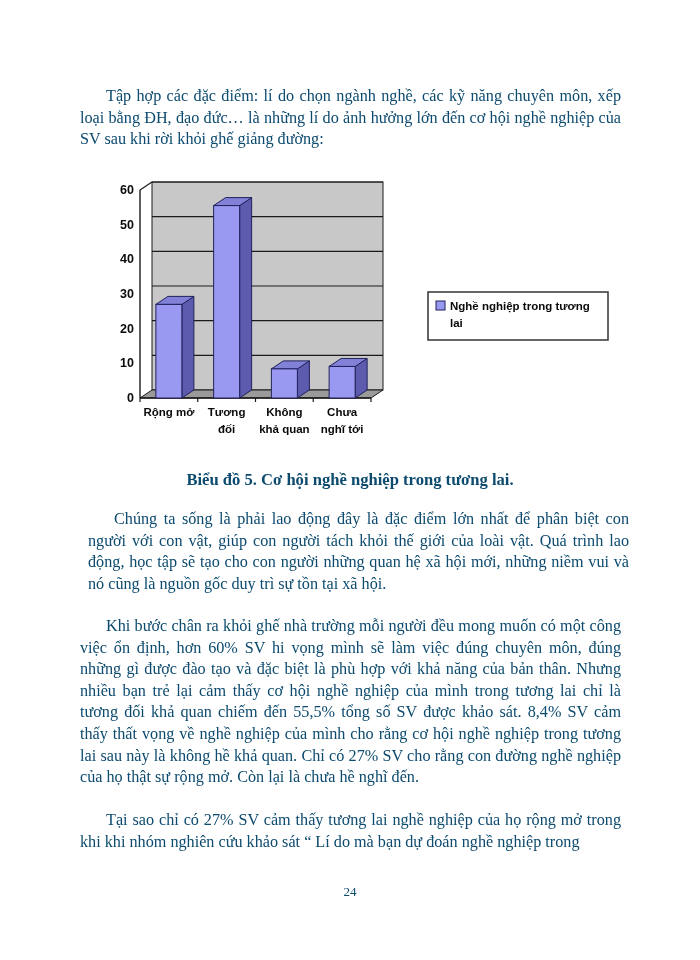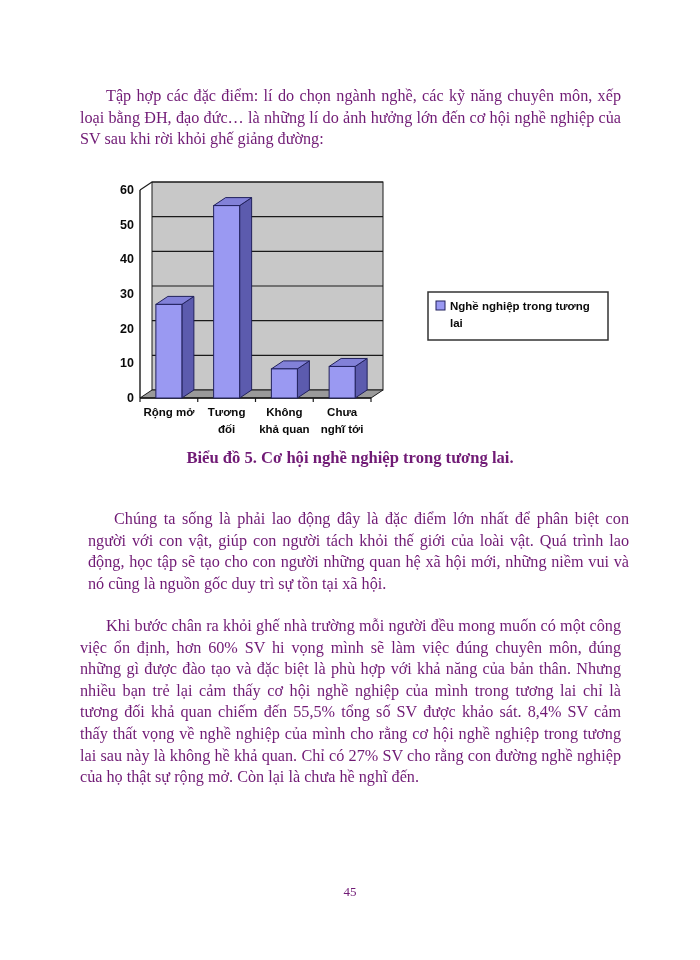--- a/index.html
+++ b/index.html
@@ -2,21 +2,21 @@
 <html><head>
 <meta charset="utf-8">
 <style>
   html, body { margin: 0; padding: 0; background: #ffffff; }
   .page {
     position: relative;
     width: 700px;
     height: 960px;
     background: #ffffff;
     font-family: "Liberation Serif", serif;
-    color: #701a75;
+    color: #0c4a6e;
     overflow: hidden;
   }
   .para {
     position: absolute;
     left: 80px;
     width: 541px;
     margin: 0;
     font-size: 16.2px;
     line-height: 21.6px;
     text-align: justify;
@@ -112,22 +112,23 @@
         <text x="232.125" y="258" class="cat-label" text-anchor="middle">nghĩ tới</text>
         <g>
           <rect x="318" y="117" width="180" height="48" fill="#ffffff" stroke="#333333" stroke-width="1.5"></rect>
           <rect x="326" y="126" width="9" height="9" fill="#9a99f2" stroke="#21215c" stroke-width="1"></rect>
           <text x="340" y="135" class="legend-label" text-anchor="start">Nghề nghiệp trong tương</text>
           <text x="340" y="152" class="legend-label" text-anchor="start">lai</text>
         </g>
       </svg>
   </div>
 
-  <p class="caption" style="top:448px;">Biểu đồ 5. Cơ hội nghề nghiệp trong tương lai.</p>
+  <p class="caption" style="top:470px;">Biểu đồ 5. Cơ hội nghề nghiệp trong tương lai.</p>
 
   <p class="para" style="top:509px;margin-left:8px;">Chúng ta sống là phải lao động đây là đặc điểm lớn nhất để phân biệt con người với con vật, giúp con người tách khỏi thế giới của loài vật. Quá trình lao động, học tập sẽ tạo cho con người những quan hệ xã hội mới, những niềm vui và nó cũng là nguồn gốc duy trì sự tồn tại xã hội.</p>
 
   <p class="para" style="top:616px;">Khi bước chân ra khỏi ghế nhà trường mỗi người đều mong muốn có một công việc ổn định, hơn 60% SV hi vọng mình sẽ làm việc đúng chuyên môn, đúng những gì được đào tạo và đặc biệt là phù hợp với khả năng của bản thân. Nhưng nhiều bạn trẻ lại cảm thấy cơ hội nghề nghiệp của mình trong tương lai chỉ là tương đối khả quan chiếm đến 55,5% tổng số SV được khảo sát. 8,4% SV cảm thấy thất vọng về nghề nghiệp của mình cho rằng cơ hội nghề nghiệp trong tương lai sau này là không hề khả quan. Chỉ có 27% SV cho rằng con đường nghề nghiệp của họ thật sự rộng mở. Còn lại là chưa hề nghĩ đến.</p>
 
+  <p class="para" style="top:810px;">Tại sao chỉ có 27% SV cảm thấy tương lai nghề nghiệp của họ rộng mở trong khi khi nhóm nghiên cứu khảo sát “ Lí do mà bạn dự đoán nghề nghiệp trong</p>
 
-  <div class="page-number" style="top:884px;">45</div>
+  <div class="page-number" style="top:884px;">24</div>
 
 </div>
 
 </body></html>

